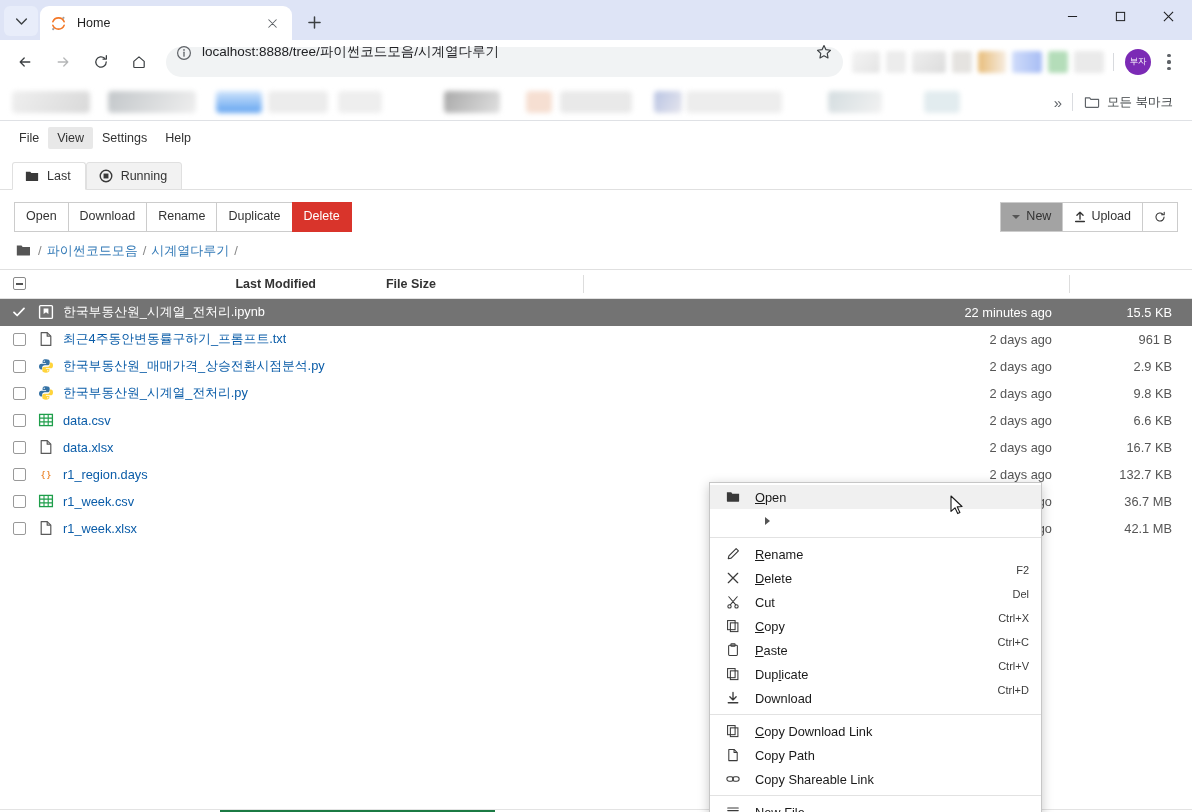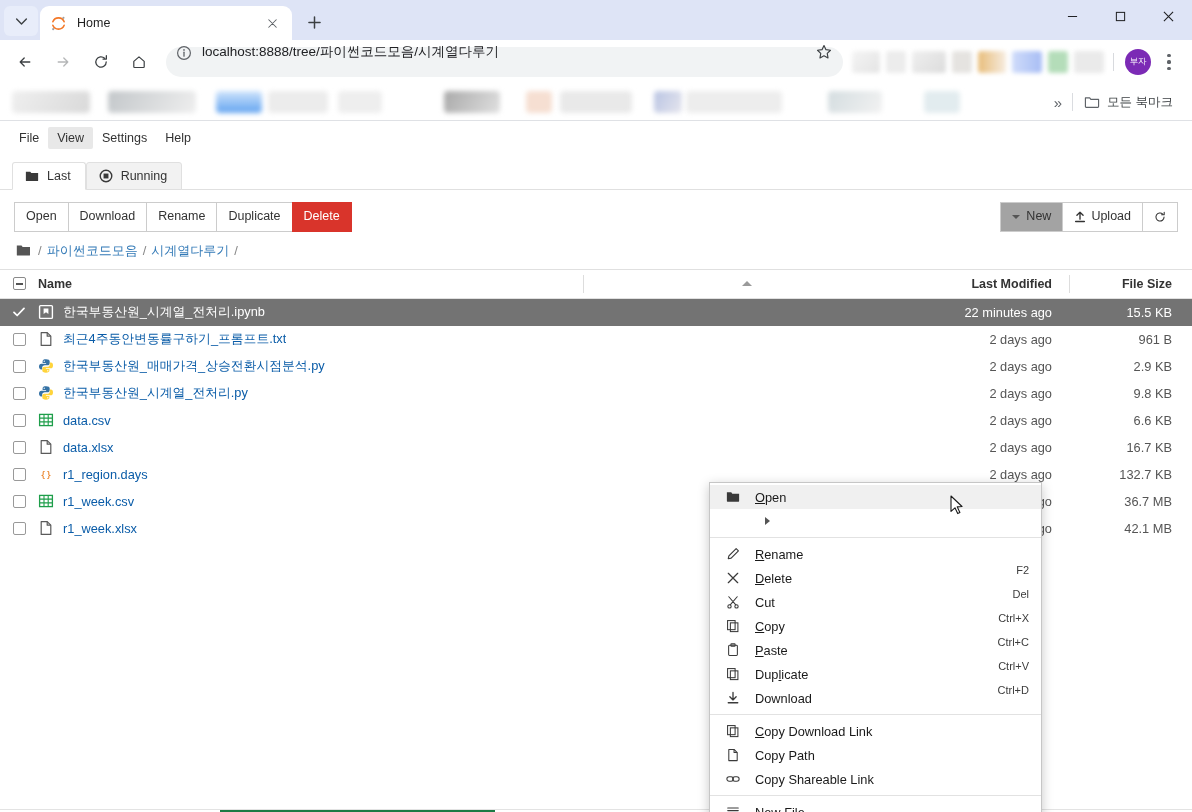--- a/index.html
+++ b/index.html
@@ -423,24 +423,20 @@
       <span class="bc-sep">/</span>
       <span class="bc-link">시계열다루기</span>
       <span class="bc-sep">/</span>
     </div>
 
     <div class="filetable">
       <div class="fthead">
         <div class="col-check">
             <div class="dashbox"></div>
           </div>
-        <div class="col-name">
-          <span>Name</span>
-          <span class="sortcaret"></span>
-        </div>
         <div class="col-mod">Last Modified</div>
         <div class="col-size">File Size</div>
         <div class="hdr-divider"></div>
         <div class="hdr-divider2"></div>
       </div>
 
       <div class="ftrow selected">
         <div class="col-check">
           <span class="chk-on">
             <svg viewBox="0 0 14 12">

